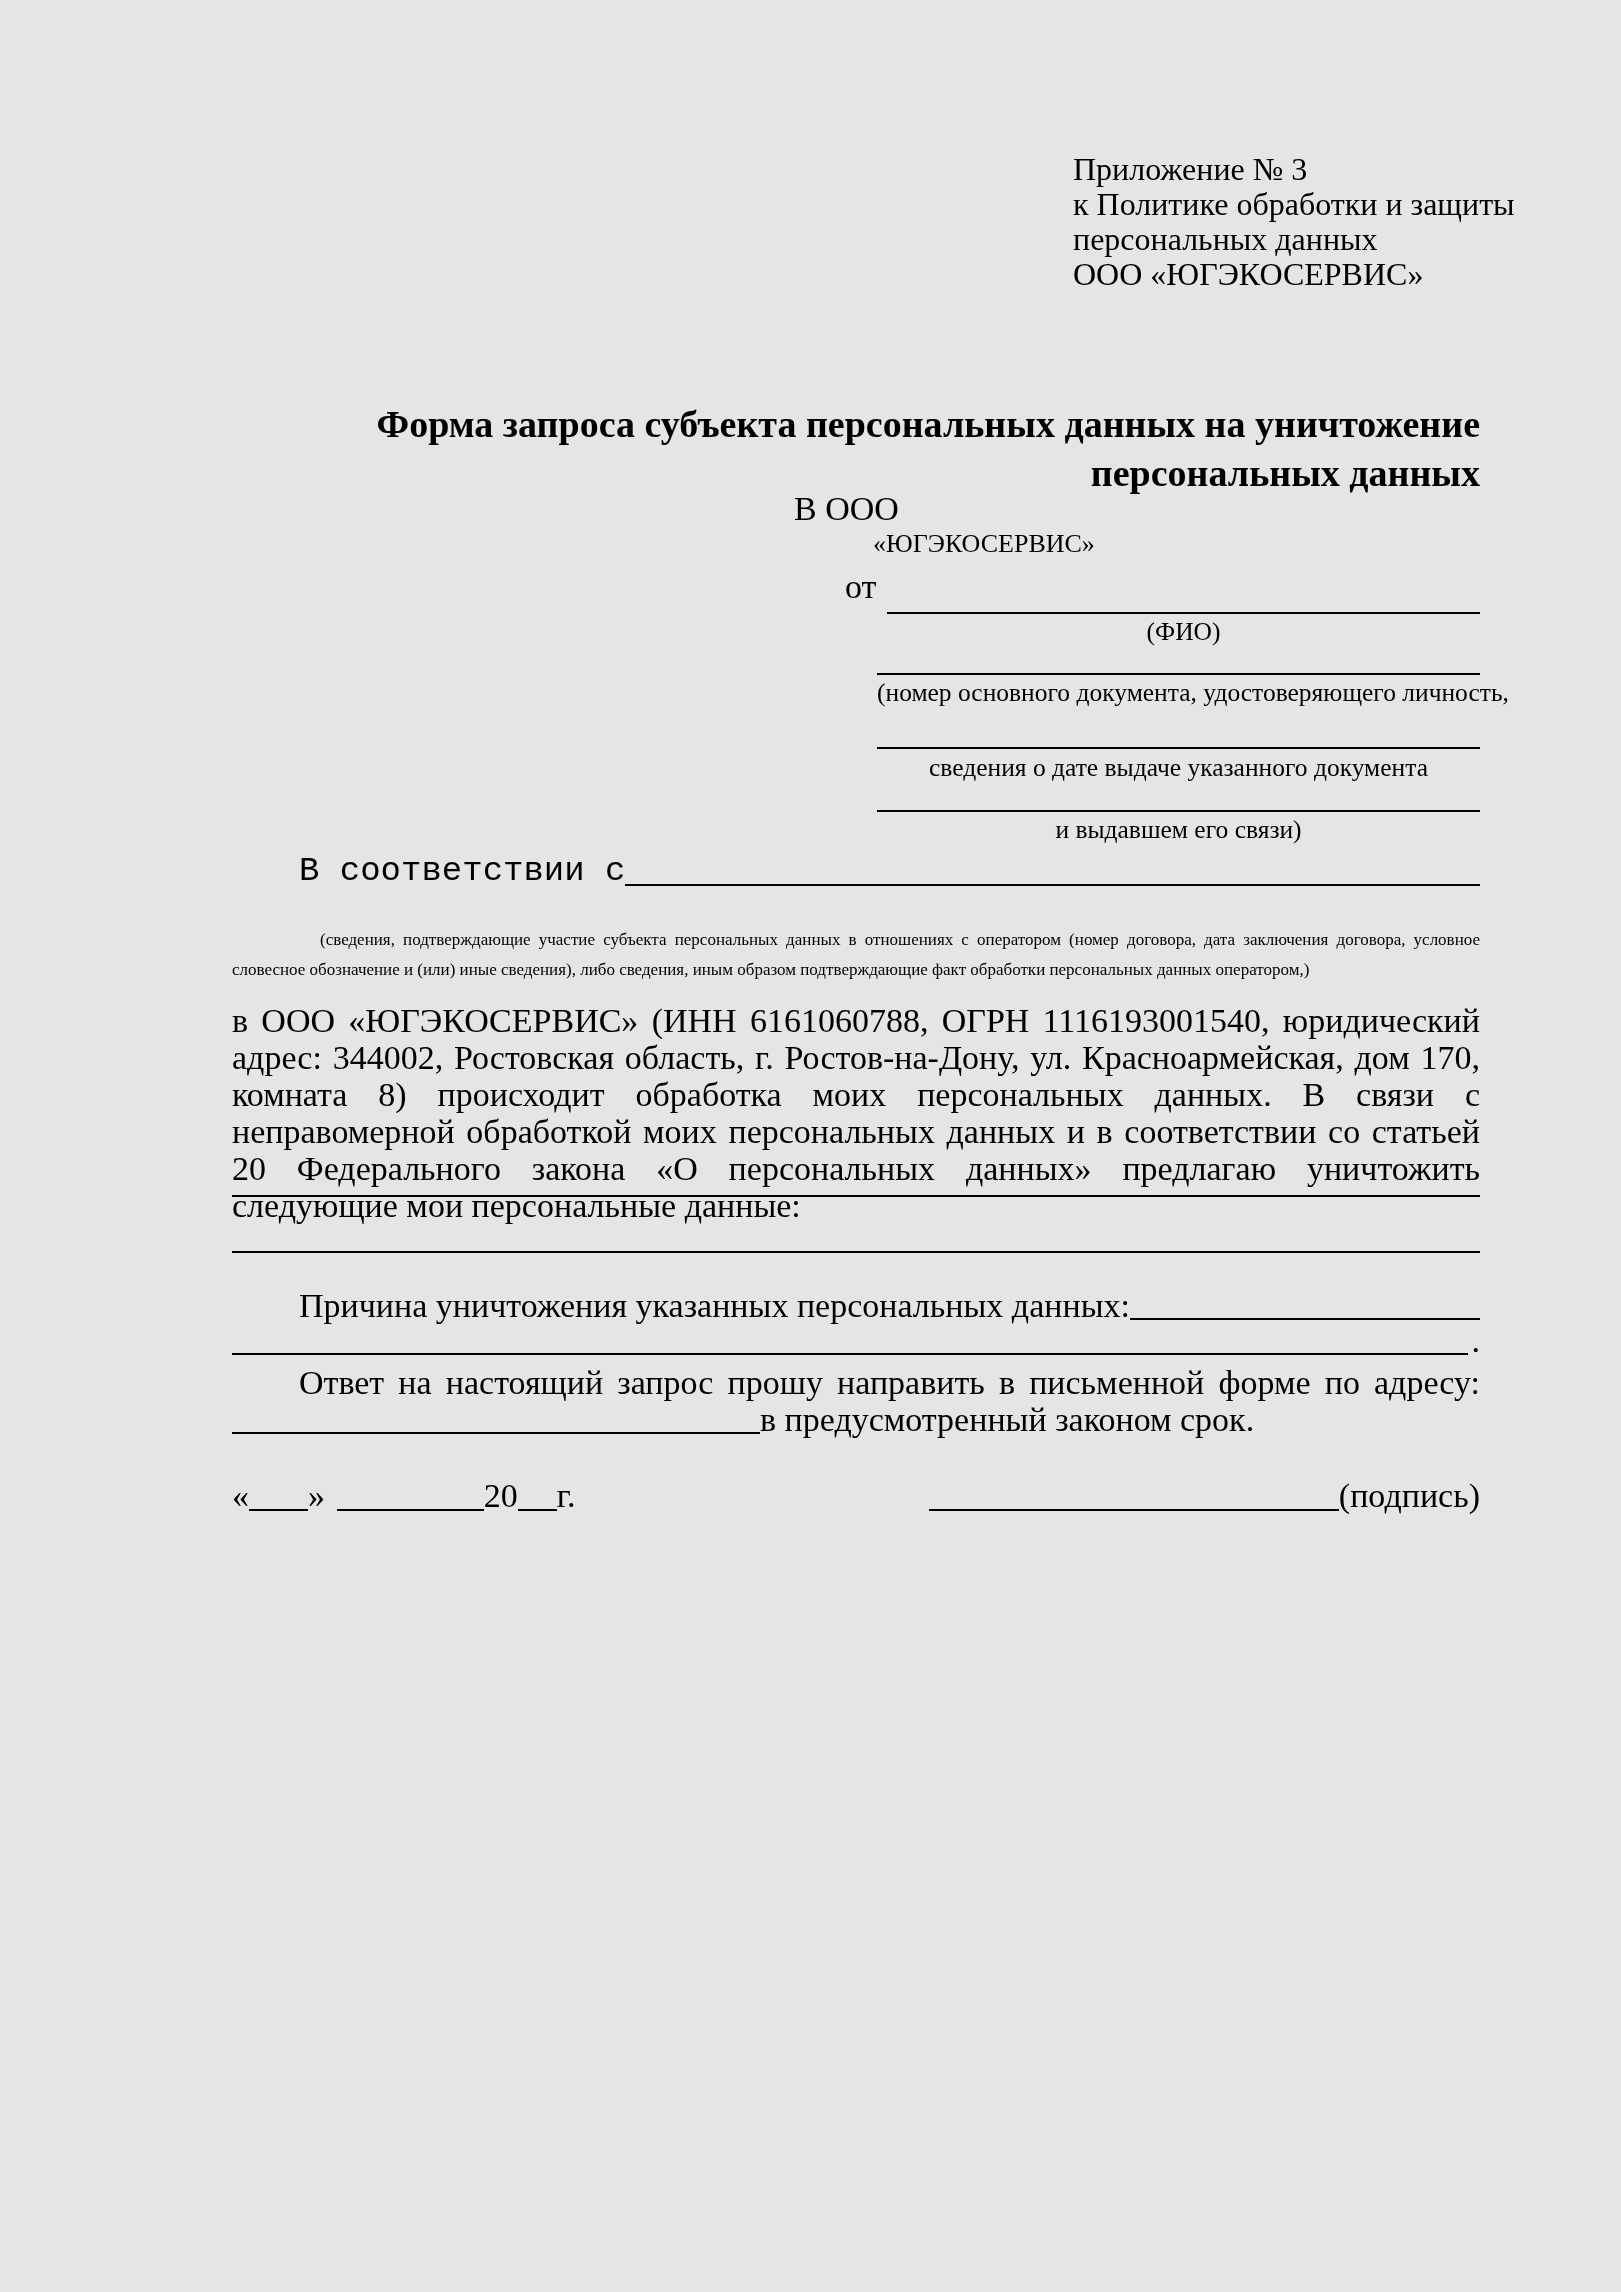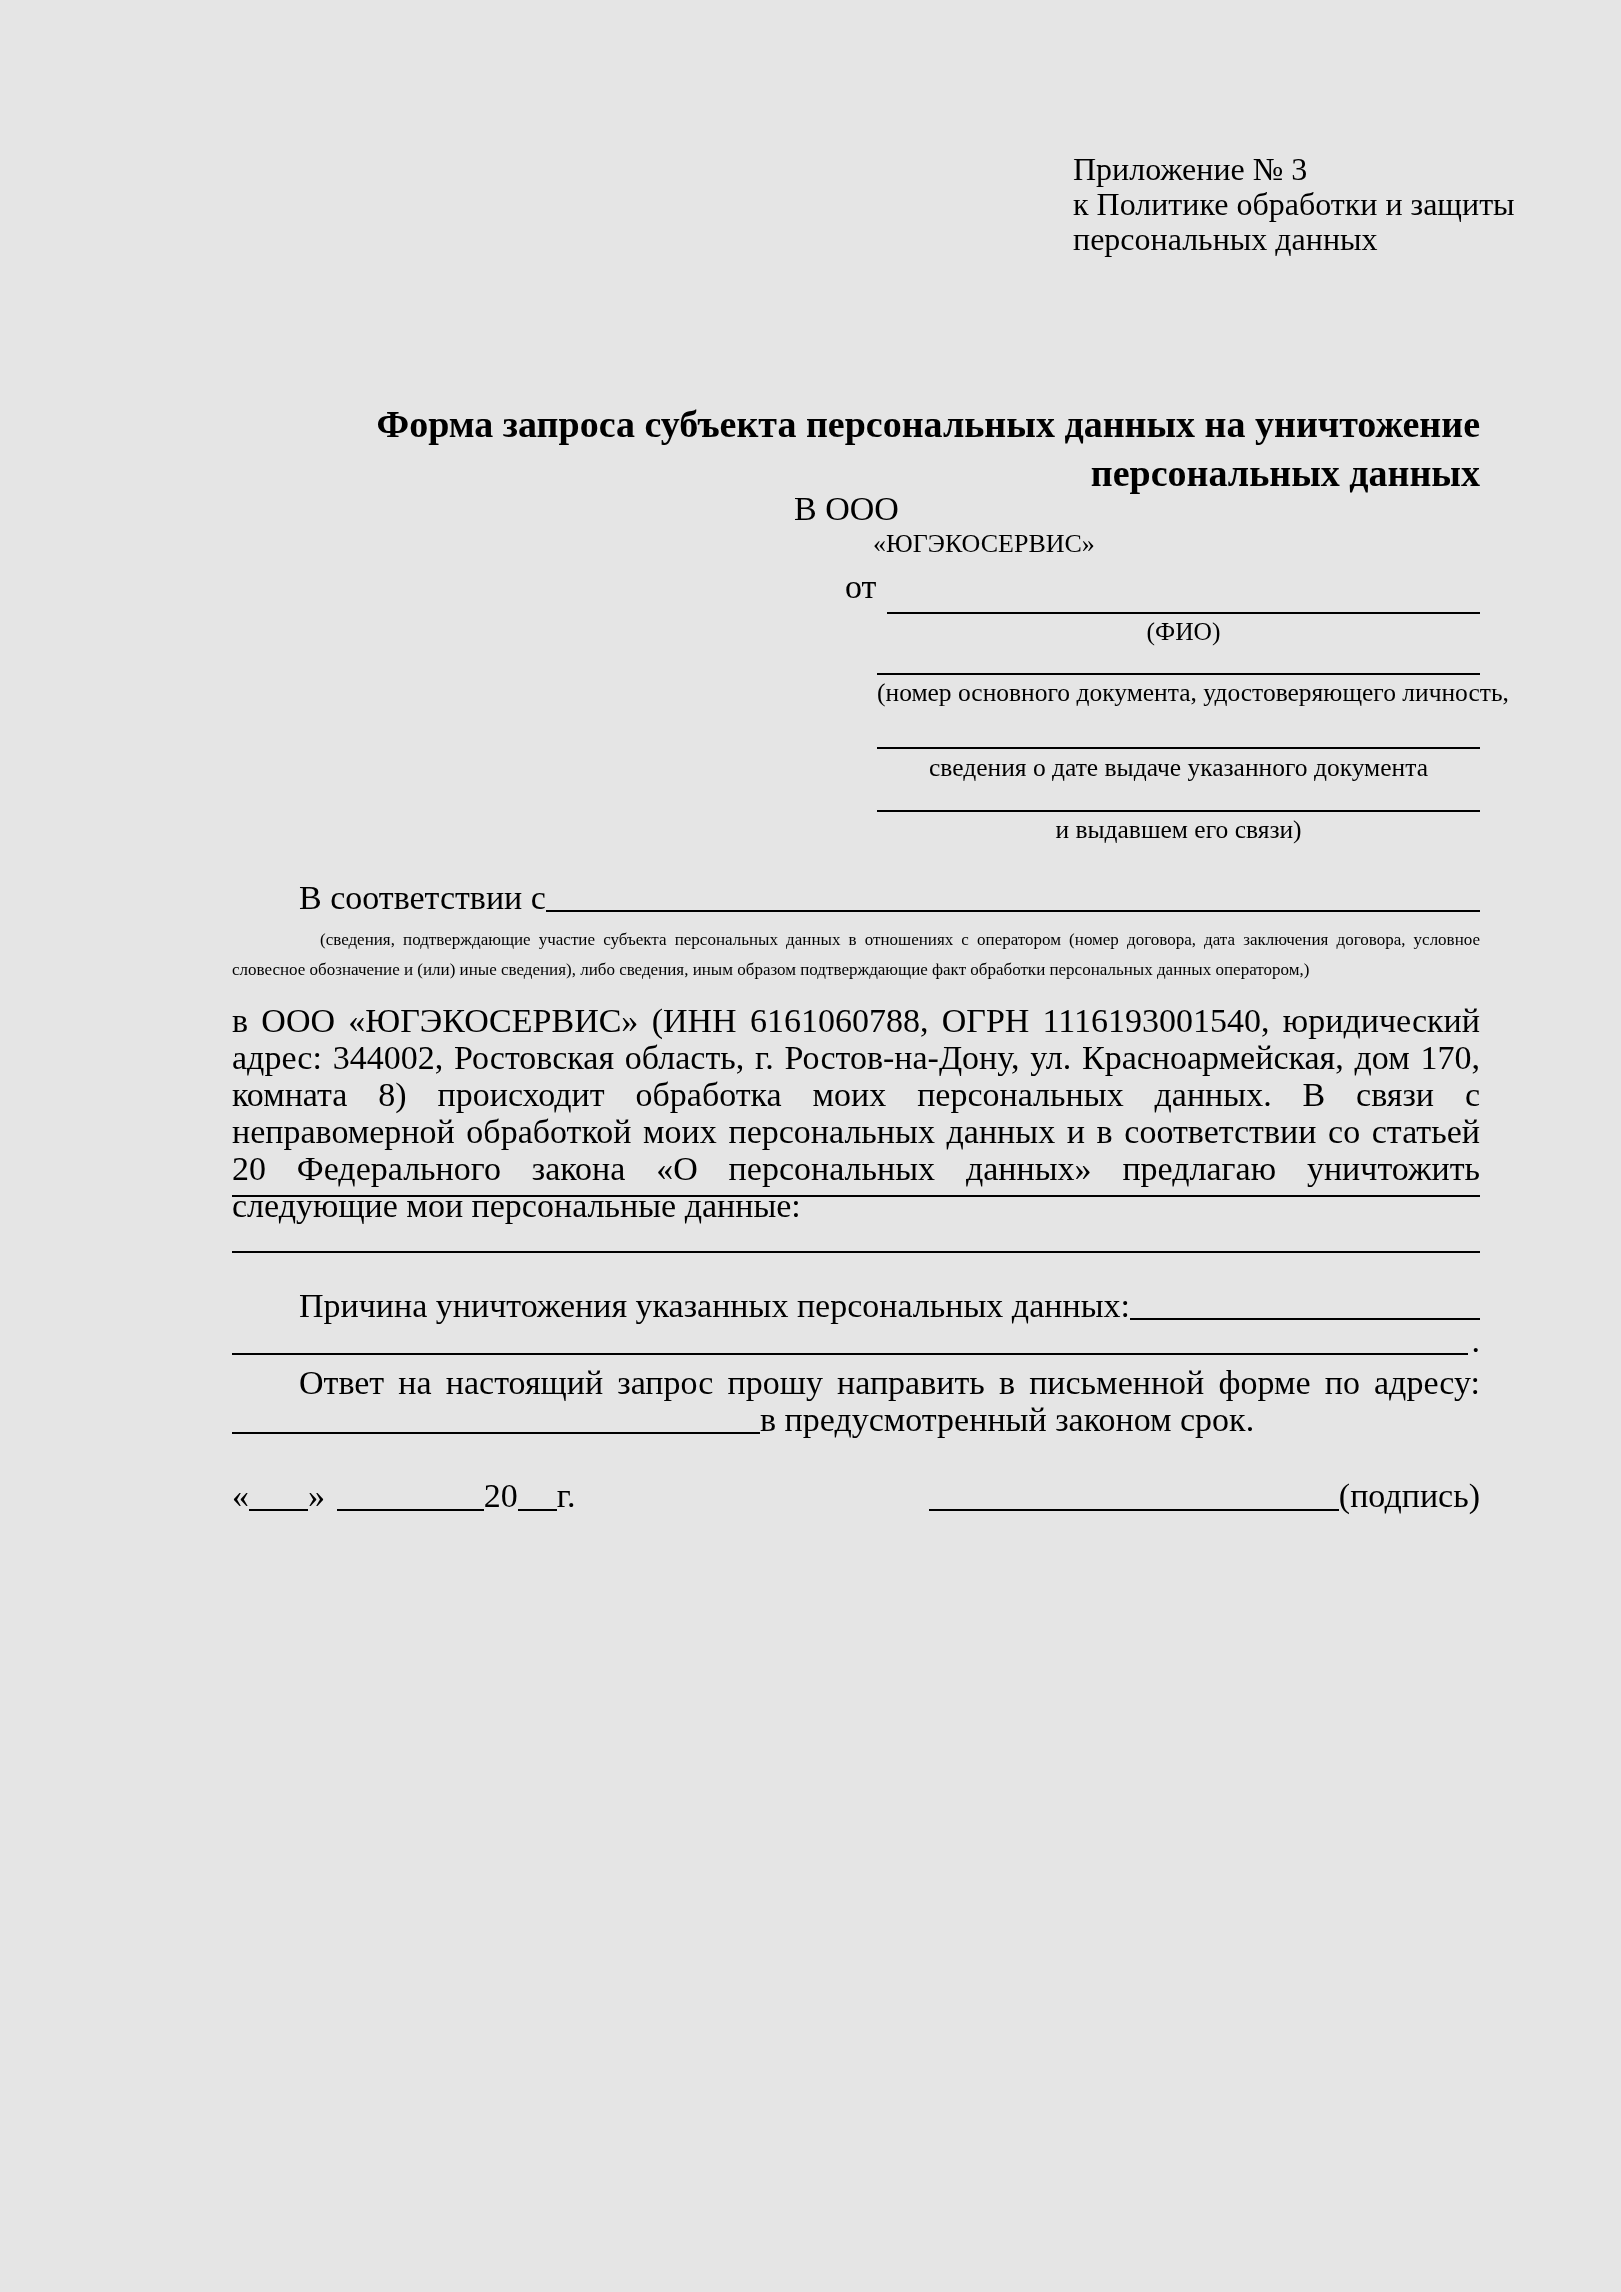--- a/index.html
+++ b/index.html
@@ -40,21 +40,21 @@
   .cap3{top:753px;}
   .cap4{top:815px;}
   
   .fill-row{
     position:absolute; left:232px; width:1248px;
     display:flex; align-items:flex-end; font-size:34px; line-height:39px;
   }
   .fill-row .lead{white-space:nowrap;}
   .fill-row .indent{display:inline-block; width:67px;}
   .fill{flex:1; border-bottom:2.9px solid #000; margin-bottom:4.9px; height:1px;}
-  .accordance{top:878px;}
+  .accordance{top:852px;font-family:Liberation Mono, monospace;}
   .accordance-note{
     position:absolute; left:232px; top:925px; width:1248px;
     font-size:17px; line-height:30px; text-align:justify; text-indent:88px;
   }
   .main-par{
     position:absolute; left:232px; top:1002px; width:1248px;
     font-size:34px; line-height:37px; text-align:justify;
   }
   .blank1{left:232px; top:1194px; width:1248px;}
   .blank2{left:232px; top:1250px; width:1248px;}
@@ -83,20 +83,21 @@
 </style>
 </head>
 <body>
 
 <div class="page">
 
   <div class="appendix">
     <div>Приложение № 3</div>
     <div>к Политике обработки и защиты</div>
     <div>персональных данных</div>
+    <div>ООО «ЮГЭКОСЕРВИС»</div>
   </div>
 
   <div class="doc-title">Форма запроса субъекта персональных данных на уничтожение персональных данных</div>
 
   <div class="addr-line1">В ООО</div>
   <div class="addr-line2">«ЮГЭКОСЕРВИС»</div>
   <div class="addr-line3">от</div>
 
   <div class="rule rule1"></div>
   <div class="rule-caption cap1">(ФИО)</div>

